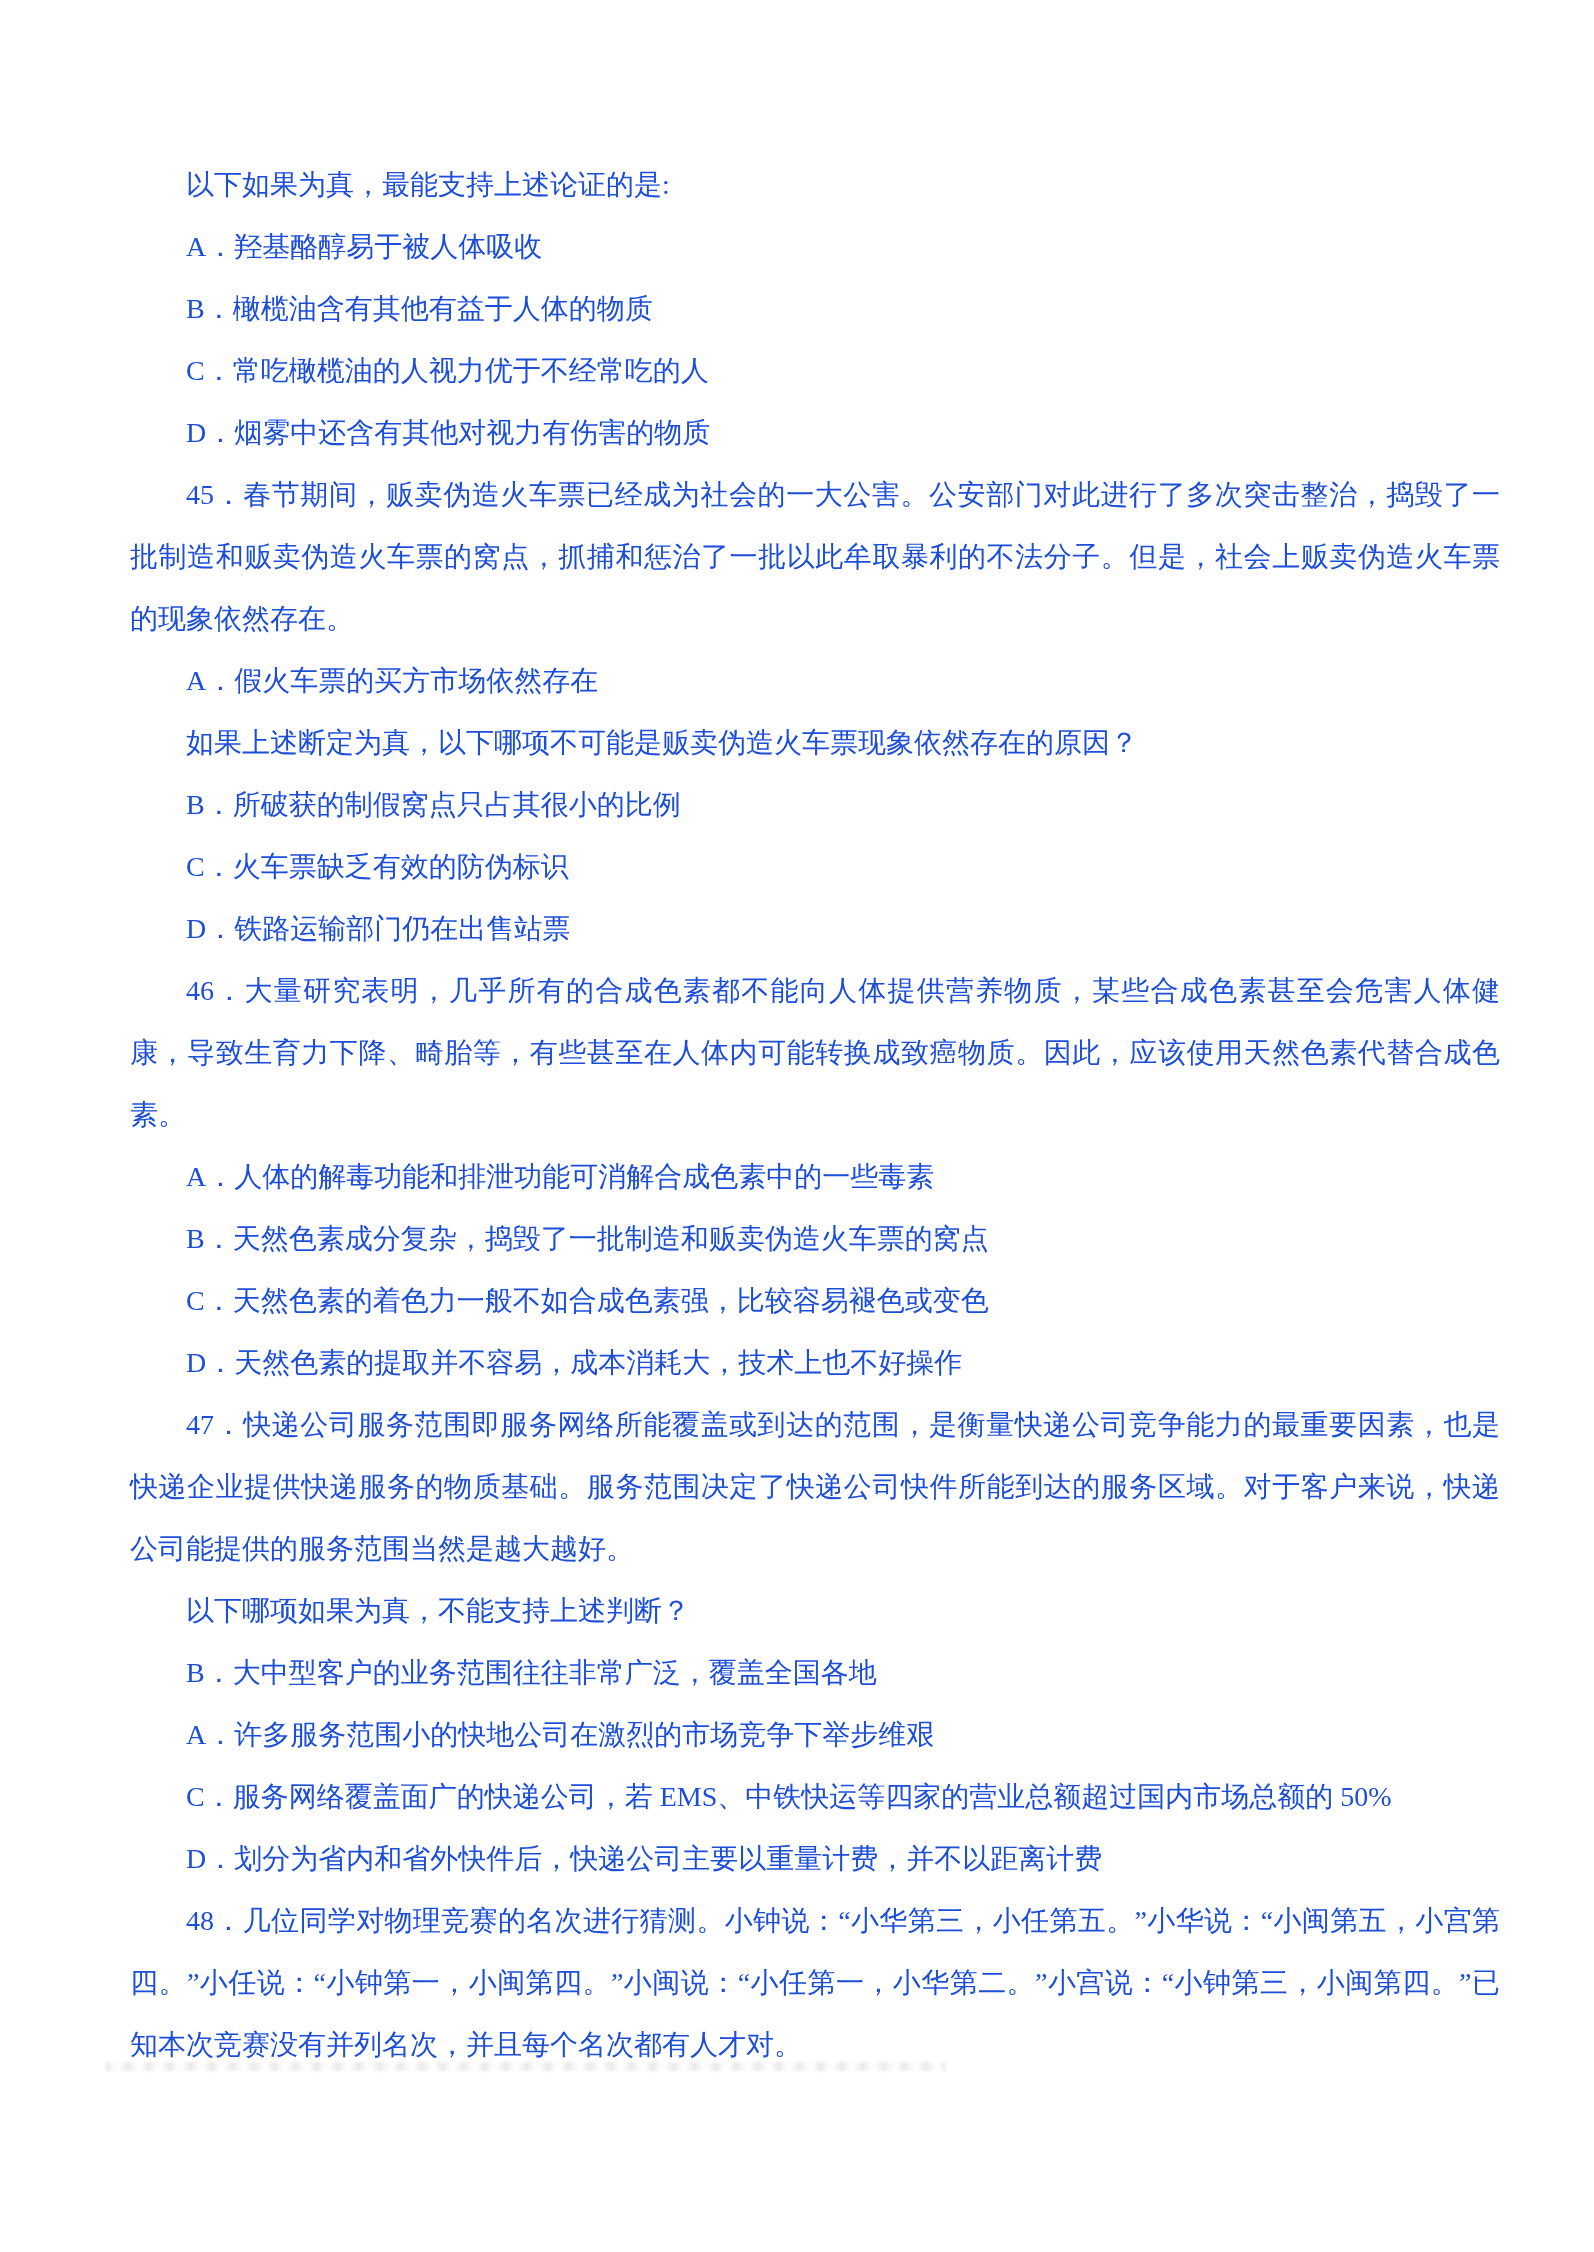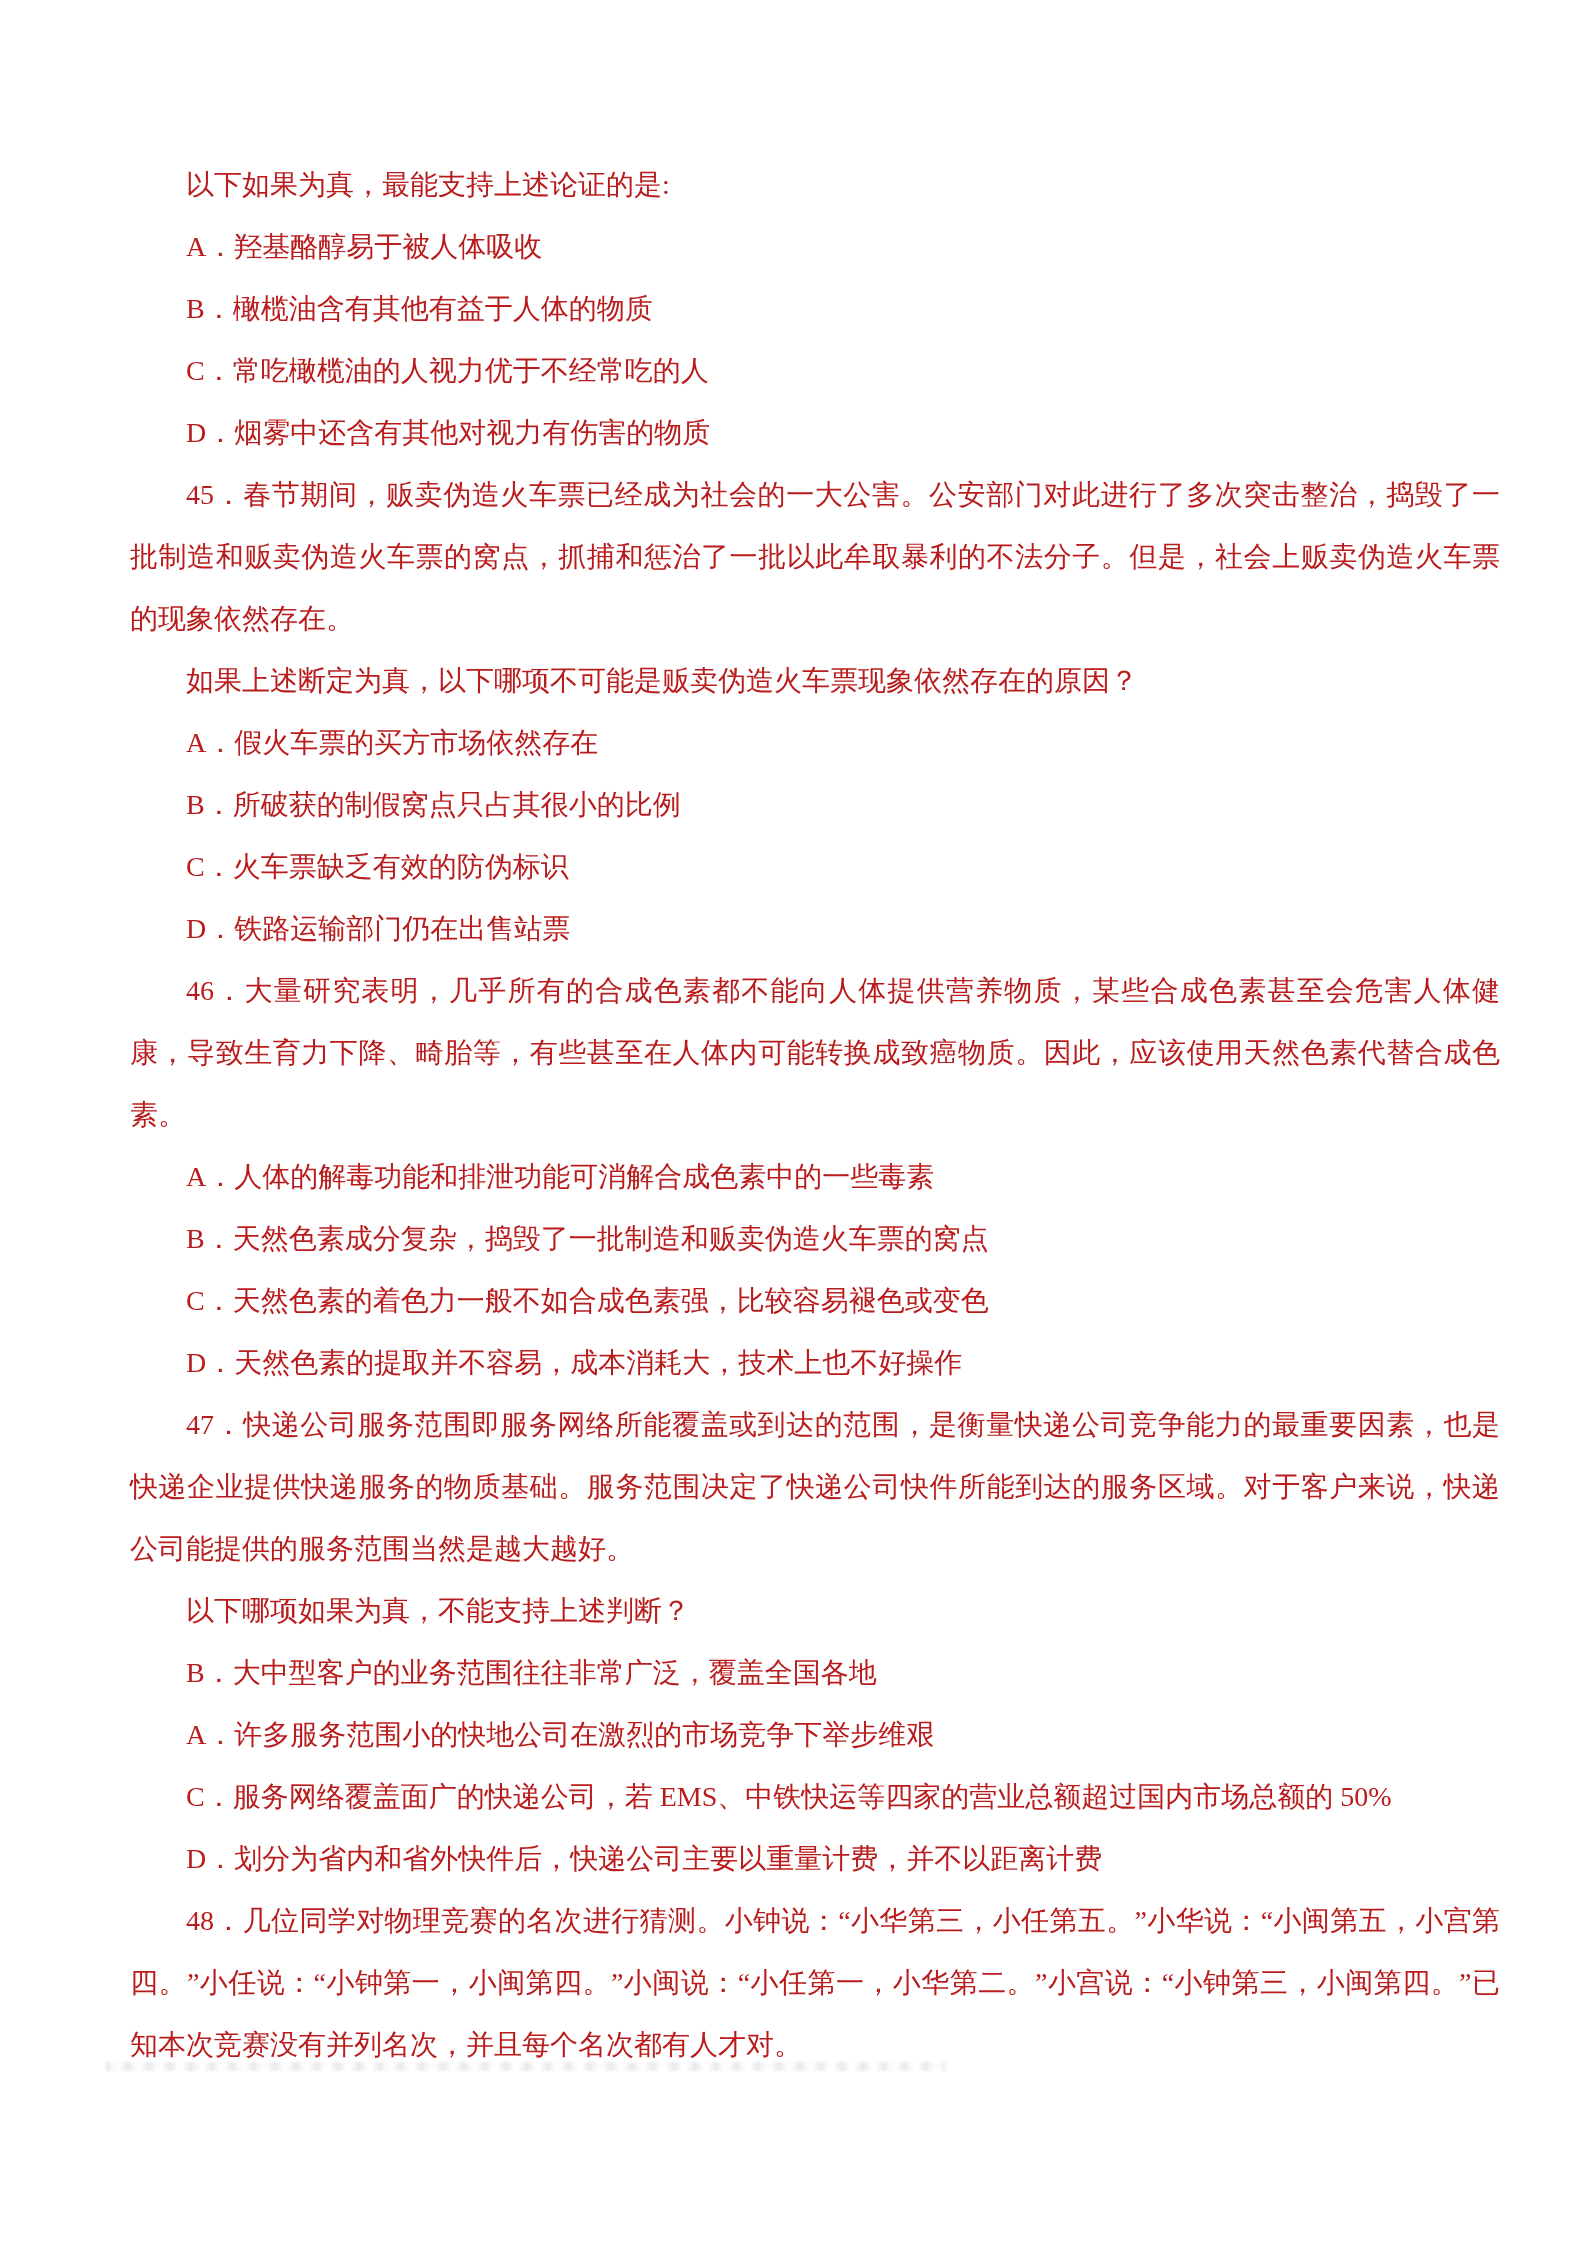--- a/index.html
+++ b/index.html
@@ -15,21 +15,21 @@
     overflow: hidden;
   }
   .content {
     position: absolute;
     left: 130px;
     top: 154px;
     width: 1370px;
     font-family: "Liberation Serif", "DejaVu Serif", serif;
     font-size: 28px;
     line-height: 62px;
-    color: #b91c1c;
+    color: #1d4ed8;
     text-align: justify;
   }
   .para {
     margin: 0;
     padding: 0;
     text-indent: 2em;
   }
   
   .bleed {
     position: absolute;
@@ -53,22 +53,22 @@
 <div class="page">
   <div class="content">
 
     <p class="para">以下如果为真，最能支持上述论证的是:</p>
     <p class="para">A．羟基酪醇易于被人体吸收</p>
     <p class="para">B．橄榄油含有其他有益于人体的物质</p>
     <p class="para">C．常吃橄榄油的人视力优于不经常吃的人</p>
     <p class="para">D．烟雾中还含有其他对视力有伤害的物质</p>
 
     <p class="para">45．春节期间，贩卖伪造火车票已经成为社会的一大公害。公安部门对此进行了多次突击整治，捣毁了一批制造和贩卖伪造火车票的窝点，抓捕和惩治了一批以此牟取暴利的不法分子。但是，社会上贩卖伪造火车票的现象依然存在。</p>
+    <p class="para">A．假火车票的买方市场依然存在</p>
     <p class="para">如果上述断定为真，以下哪项不可能是贩卖伪造火车票现象依然存在的原因？</p>
-    <p class="para">A．假火车票的买方市场依然存在</p>
     <p class="para">B．所破获的制假窝点只占其很小的比例</p>
     <p class="para">C．火车票缺乏有效的防伪标识</p>
     <p class="para">D．铁路运输部门仍在出售站票</p>
 
     <p class="para">46．大量研究表明，几乎所有的合成色素都不能向人体提供营养物质，某些合成色素甚至会危害人体健康，导致生育力下降、畸胎等，有些甚至在人体内可能转换成致癌物质。因此，应该使用天然色素代替合成色素。</p>
     <p class="para">A．人体的解毒功能和排泄功能可消解合成色素中的一些毒素</p>
     <p class="para">B．天然色素成分复杂，捣毁了一批制造和贩卖伪造火车票的窝点</p>
     <p class="para">C．天然色素的着色力一般不如合成色素强，比较容易褪色或变色</p>
     <p class="para">D．天然色素的提取并不容易，成本消耗大，技术上也不好操作</p>
 

